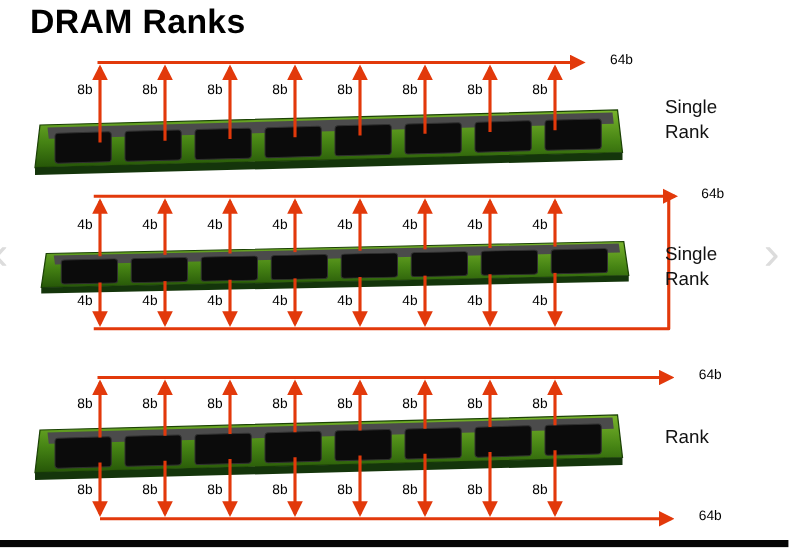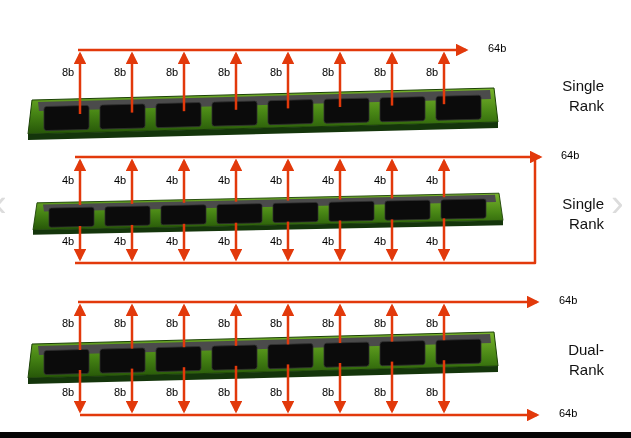--- a/index.html
+++ b/index.html
@@ -21,21 +21,21 @@
   .bus{fill:none;stroke:var(--arrow);stroke-width:2.5;stroke-linejoin:round;}
   .lane{stroke:var(--arrow);stroke-width:2.5;}
   .ll{
     position:absolute;width:20px;text-align:center;
     font-size:11px;line-height:11px;color:#000;
   }
   .bl{
     position:absolute;font-size:11px;line-height:11px;color:#000;margin-left:12px;
   }
   .rank-label{
-    position:absolute;left:532px;width:72px;text-align:right;
+    position:absolute;left:532px;width:72px;text-align:left;
     font-size:15px;line-height:1.32;color:#111;
   }
   .rank-label span{display:block;}
   .r1{top:67px}.r2{top:175px}.r3{top:236px}.r4{top:318px}.r5{top:387px}
   .c1{left:58px}.c2{left:110px}.c3{left:162px}.c4{left:214px}
   .c5{left:266px}.c6{left:318px}.c7{left:370px}.c8{left:422px}
   .nav-chevron{
     position:absolute;top:184px;font-size:38px;line-height:38px;
     color:#dcdcdc;cursor:pointer;user-select:none;
   }
@@ -43,20 +43,21 @@
   .nav-next{left:611px;}
   .bottom-bar{
     position:absolute;left:0;bottom:0;width:631px;height:6px;background:#050505;
   }
 </style>
 </head>
 <body>
 
 <div class="slide">
 
+  <h1 class="title">DRAM Ranks</h1>
 
   <svg class="diagram" width="631" height="438" viewBox="0 0 631 438">
     <defs>
       <linearGradient id="gb" x1="0" y1="0" x2="0" y2="1">
         <stop offset="0" style="stop-color:var(--board-light)"></stop>
         <stop offset="0.55" style="stop-color:#468414"></stop>
         <stop offset="1" style="stop-color:var(--board-dark)"></stop>
       </linearGradient>
       <marker id="ah" viewBox="0 0 10 10" refX="8" refY="5" markerWidth="5" markerHeight="5" orient="auto-start-reverse">
         <path d="M0,0 L10,5 L0,10 z" style="fill:var(--arrow)"></path>
@@ -184,21 +185,20 @@
 
   <div class="rank-label" style="top:76px">
     <span>Single</span>
     <span>Rank</span>
   </div>
   <div class="rank-label" style="top:194px">
     <span>Single</span>
     <span>Rank</span>
   </div>
   <div class="rank-label" style="top:340px">
-    <span>Dual-</span>
     <span>Rank</span>
   </div>
 
   <div class="nav-chevron nav-prev">‹</div>
   <div class="nav-chevron nav-next">›</div>
 
   <div class="bottom-bar"></div>
 </div>
 
 </body></html>

